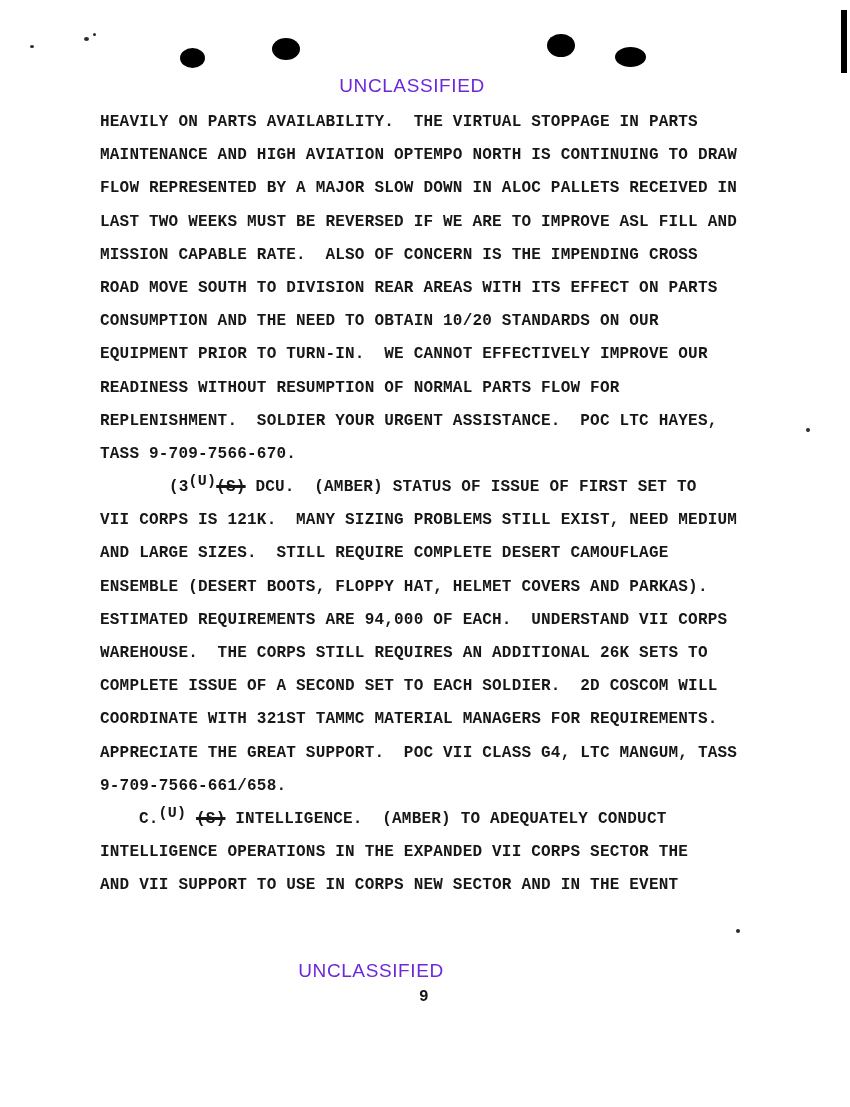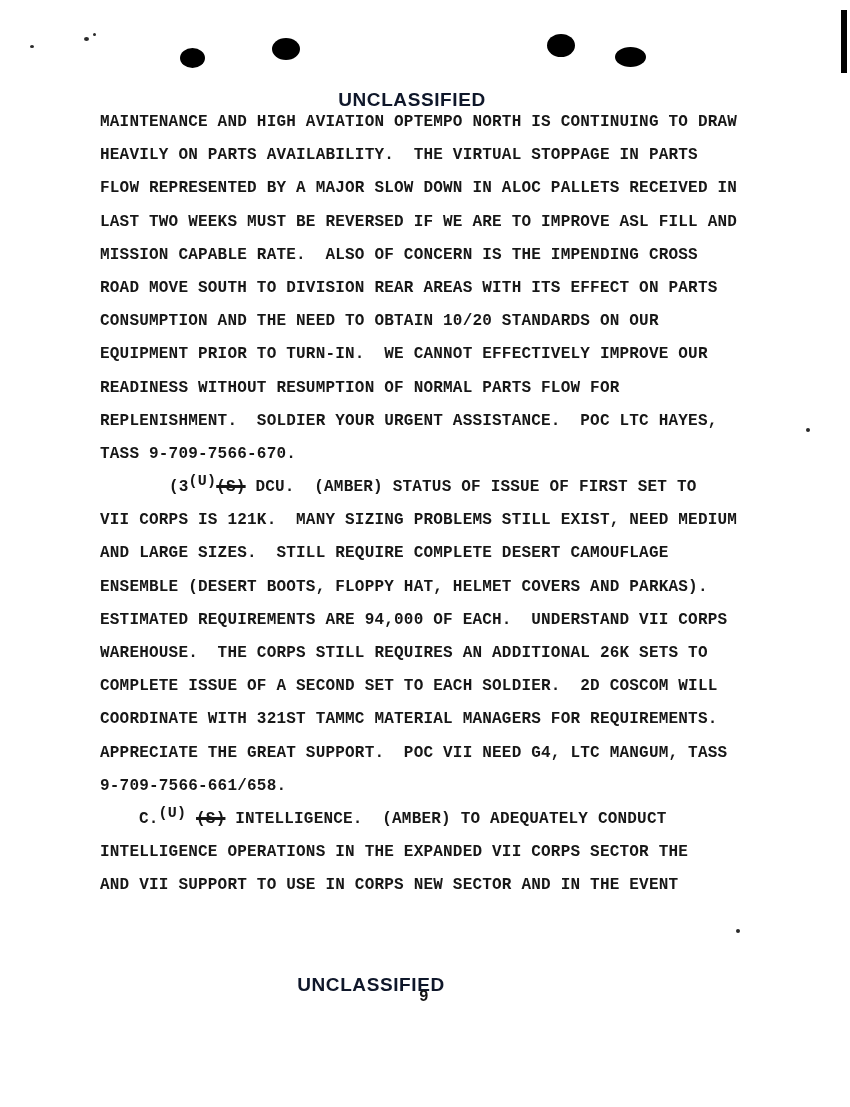--- a/index.html
+++ b/index.html
@@ -8,24 +8,23 @@
     width: 850px;
     height: 1107px;
     position: relative;
     overflow: hidden;
     font-family: "Liberation Mono", "DejaVu Sans Mono", monospace;
   }
   .classification {
     position: absolute;
     font-family: "Liberation Sans", "DejaVu Sans", sans-serif;
     font-size: 19px;
-    font-weight: 700;
+    font-weight: 400;
     letter-spacing: 0.6px;
-    color: #0f172a;
-    margin-top: 14px;
+    color: #6d28d9;
   }
   #header-class { top: 75px; left: 0; width: 824px; text-align: center; }
   #footer-class { top: 960px; left: 0; width: 742px; text-align: center; }
   #page-number {
     position: absolute;
     top: 988px;
     left: 419px;
     font-size: 16px;
     font-weight: bold;
     color: #141414;
@@ -81,40 +80,40 @@
     <div class="speck" style="left: 84px; top: 37px; width: 5px; height: 4px;"></div>
     <div class="speck" style="left: 93px; top: 33px; width: 3px; height: 3px;"></div>
     <div class="speck" style="left: 806px; top: 428px; width: 4px; height: 4px;"></div>
     <div class="speck" style="left: 736px; top: 929px; width: 4px; height: 4px;"></div>
     <div class="bar" style="left: 841px; top: 10px; width: 6px; height: 63px;"></div>
   </div>
 
 <div class="classification" id="header-class">UNCLASSIFIED</div>
 
 <div id="doc-body">
+    <div class="doc-line">HEAVILY ON PARTS AVAILABILITY.  THE VIRTUAL STOPPAGE IN PARTS</div>
     <div class="doc-line">MAINTENANCE AND HIGH AVIATION OPTEMPO NORTH IS CONTINUING TO DRAW</div>
-    <div class="doc-line">HEAVILY ON PARTS AVAILABILITY.  THE VIRTUAL STOPPAGE IN PARTS</div>
     <div class="doc-line">FLOW REPRESENTED BY A MAJOR SLOW DOWN IN ALOC PALLETS RECEIVED IN</div>
     <div class="doc-line">LAST TWO WEEKS MUST BE REVERSED IF WE ARE TO IMPROVE ASL FILL AND</div>
     <div class="doc-line">MISSION CAPABLE RATE.  ALSO OF CONCERN IS THE IMPENDING CROSS</div>
     <div class="doc-line">ROAD MOVE SOUTH TO DIVISION REAR AREAS WITH ITS EFFECT ON PARTS</div>
     <div class="doc-line">CONSUMPTION AND THE NEED TO OBTAIN 10/20 STANDARDS ON OUR</div>
     <div class="doc-line">EQUIPMENT PRIOR TO TURN-IN.  WE CANNOT EFFECTIVELY IMPROVE OUR</div>
     <div class="doc-line">READINESS WITHOUT RESUMPTION OF NORMAL PARTS FLOW FOR</div>
     <div class="doc-line">REPLENISHMENT.  SOLDIER YOUR URGENT ASSISTANCE.  POC LTC HAYES,</div>
     <div class="doc-line">TASS 9-709-7566-670.</div>
     <div class="doc-line" style="padding-left: 69px;"><span>(3</span><span class="seg-ins">(U)</span><span class="seg-strike">(S)</span><span> DCU.  (AMBER) STATUS OF ISSUE OF FIRST SET TO</span></div>
     <div class="doc-line">VII CORPS IS 121K.  MANY SIZING PROBLEMS STILL EXIST, NEED MEDIUM</div>
     <div class="doc-line">AND LARGE SIZES.  STILL REQUIRE COMPLETE DESERT CAMOUFLAGE</div>
     <div class="doc-line">ENSEMBLE (DESERT BOOTS, FLOPPY HAT, HELMET COVERS AND PARKAS).</div>
     <div class="doc-line">ESTIMATED REQUIREMENTS ARE 94,000 OF EACH.  UNDERSTAND VII CORPS</div>
     <div class="doc-line">WAREHOUSE.  THE CORPS STILL REQUIRES AN ADDITIONAL 26K SETS TO</div>
     <div class="doc-line">COMPLETE ISSUE OF A SECOND SET TO EACH SOLDIER.  2D COSCOM WILL</div>
     <div class="doc-line">COORDINATE WITH 321ST TAMMC MATERIAL MANAGERS FOR REQUIREMENTS.</div>
-    <div class="doc-line">APPRECIATE THE GREAT SUPPORT.  POC VII NEED G4, LTC MANGUM, TASS</div>
+    <div class="doc-line">APPRECIATE THE GREAT SUPPORT.  POC VII CLASS G4, LTC MANGUM, TASS</div>
     <div class="doc-line">9-709-7566-661/658.</div>
     <div class="doc-line" style="padding-left: 39px;"><span>C.</span><span class="seg-ins">(U)</span><span> </span><span class="seg-strike">(S)</span><span> INTELLIGENCE.  (AMBER) TO ADEQUATELY CONDUCT</span></div>
     <div class="doc-line">INTELLIGENCE OPERATIONS IN THE EXPANDED VII CORPS SECTOR THE</div>
     <div class="doc-line">AND VII SUPPORT TO USE IN CORPS NEW SECTOR AND IN THE EVENT</div>
   </div>
 
 <div class="classification" id="footer-class">UNCLASSIFIED</div>
 
 <div id="page-number">9</div>
 

